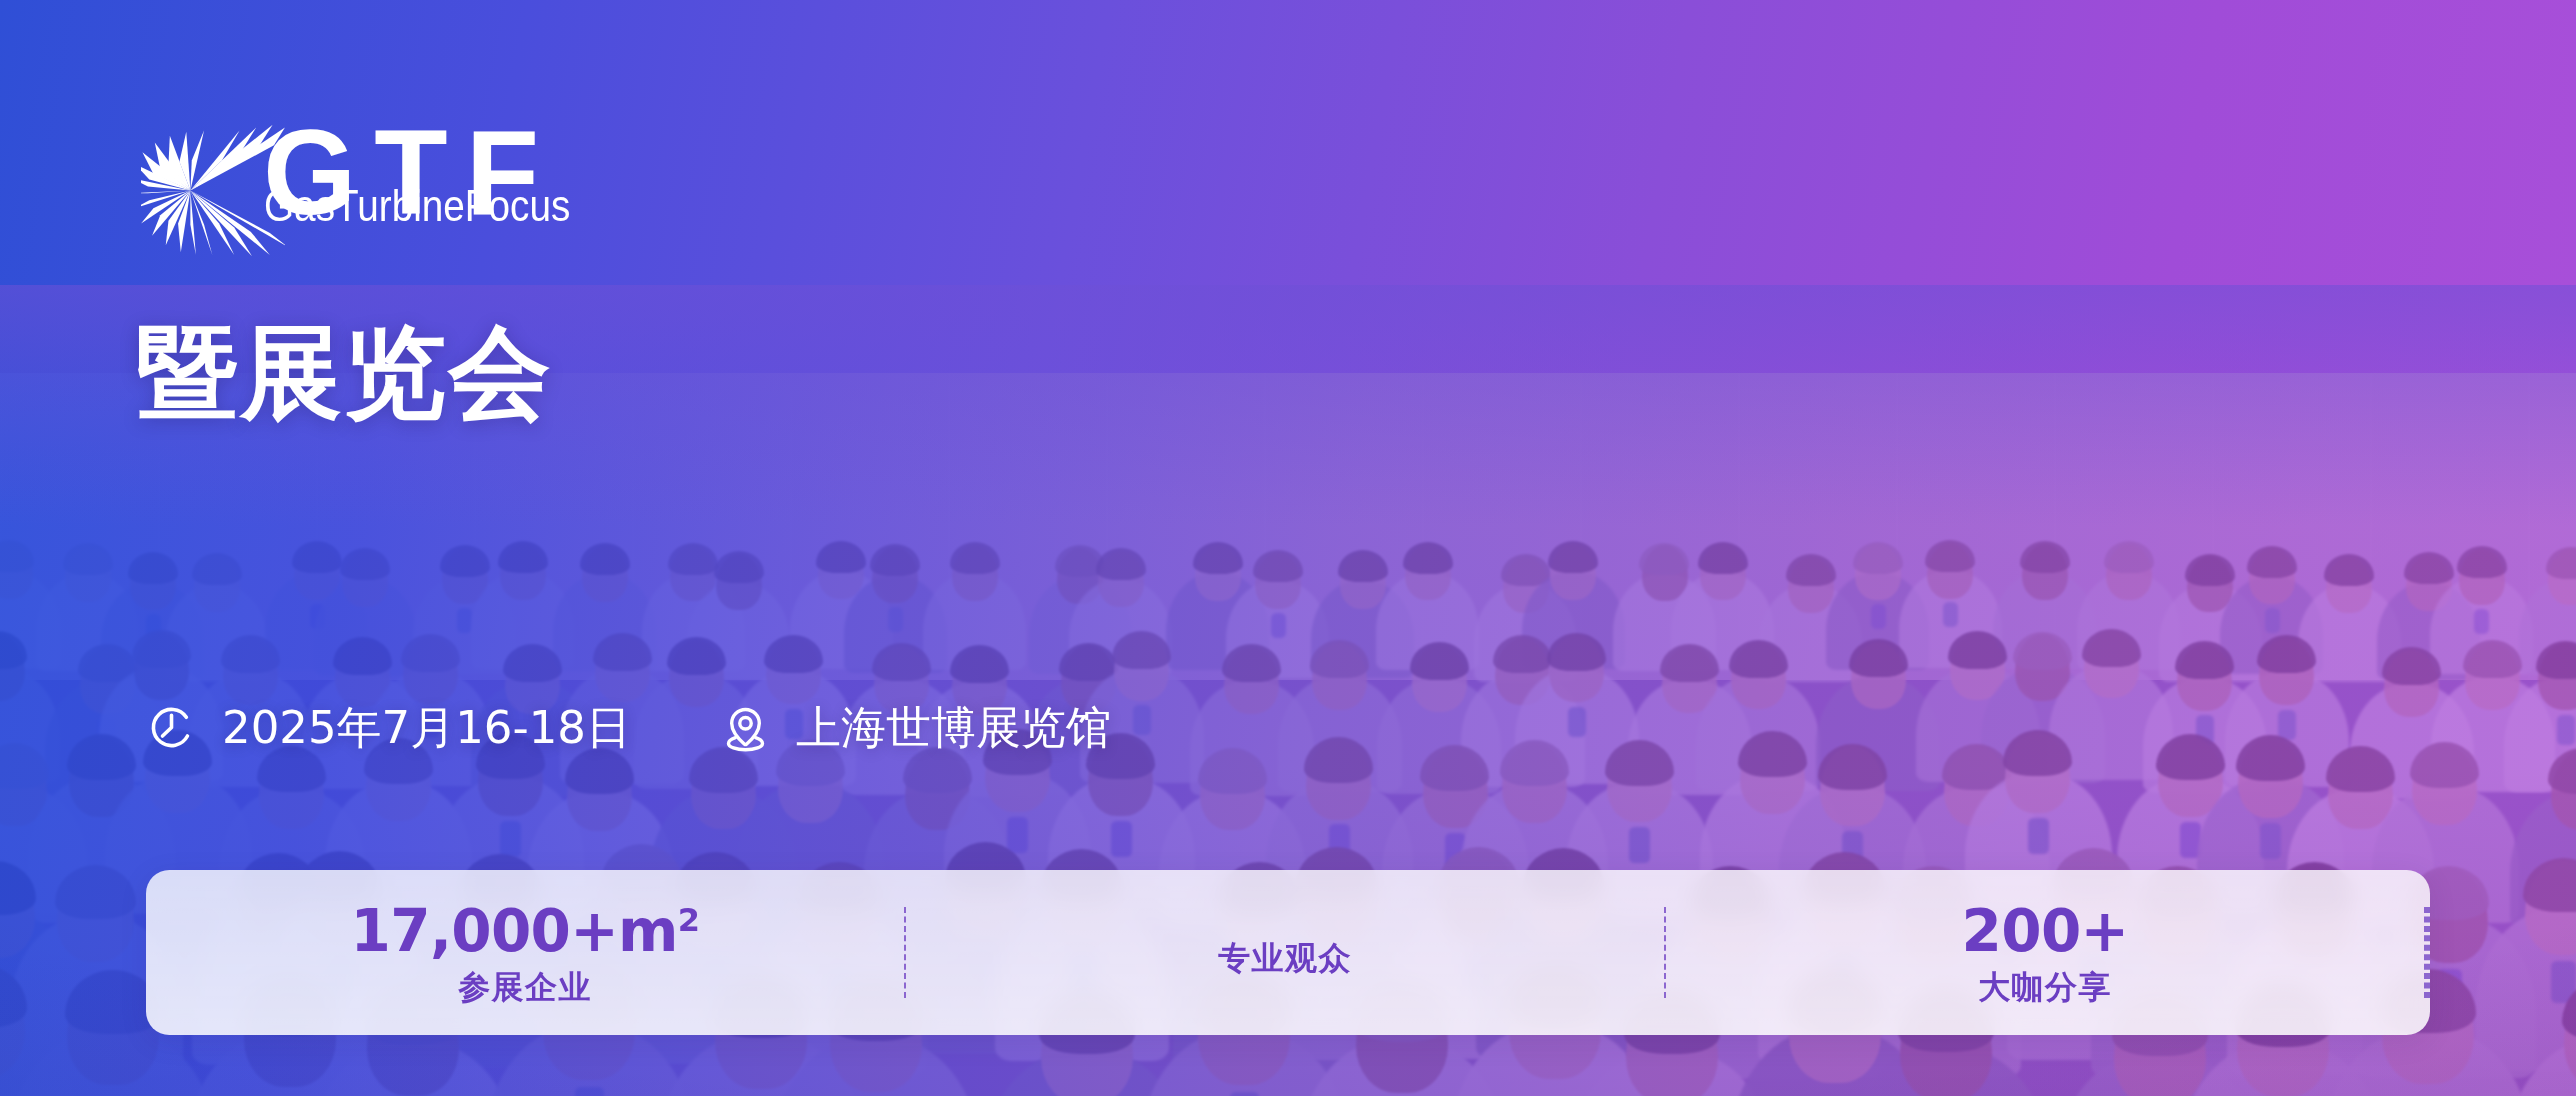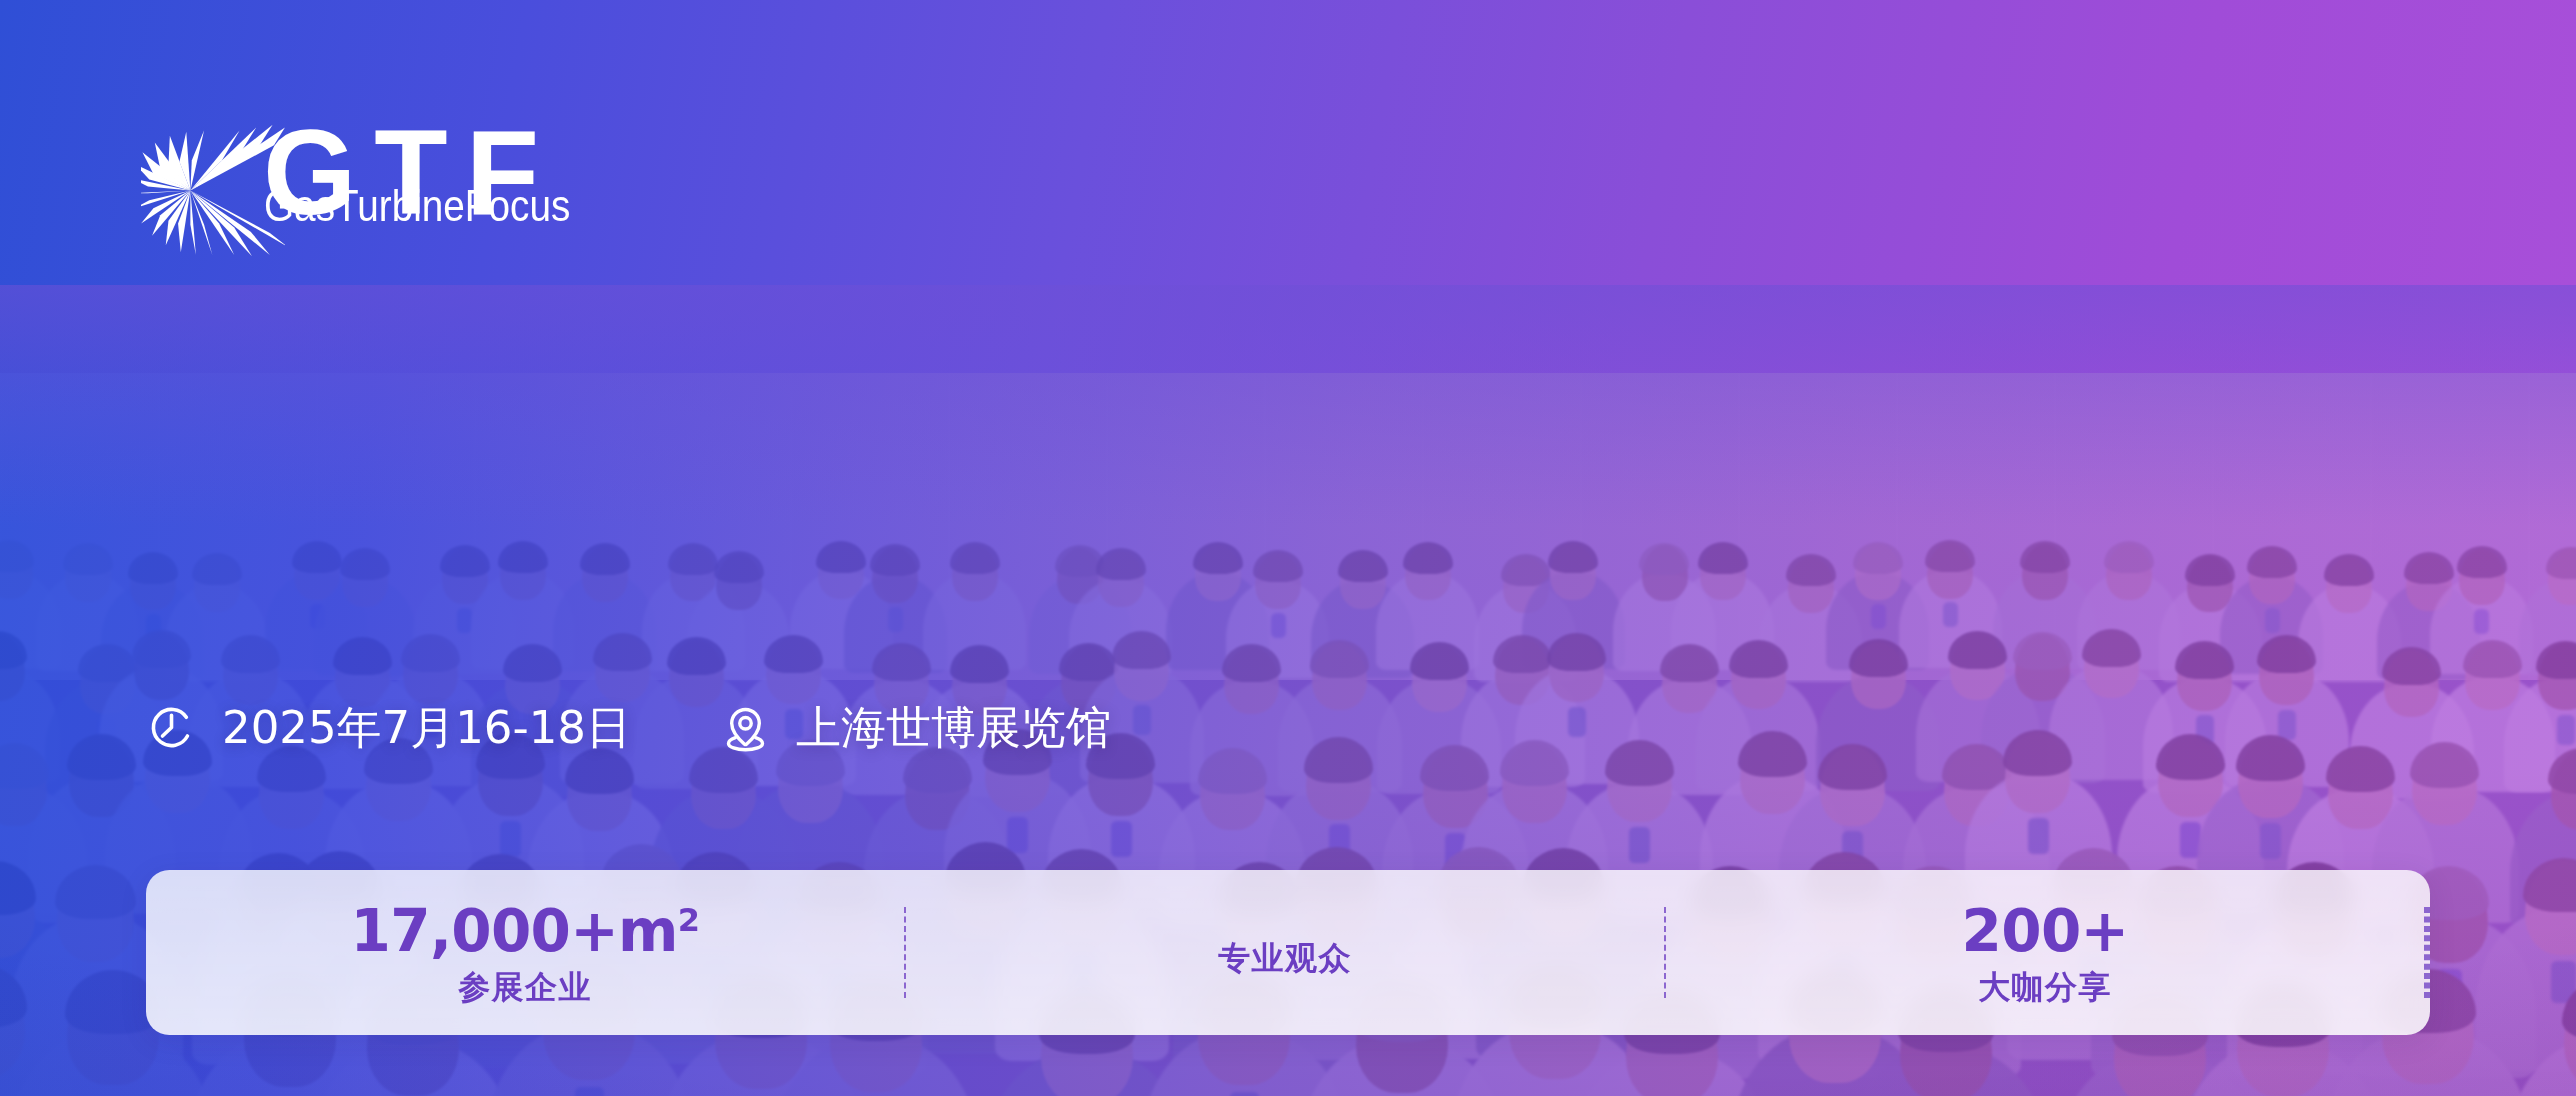--- a/index.html
+++ b/index.html
@@ -651,20 +651,21 @@
         <path d="M0,0 L32,94 L20,50 Z"></path>
       </g>
     </svg>
     <div class="wordmark">
       <div class="gtf">GTF</div>
       <div class="sub">GasTurbineFocus</div>
     </div>
   </div>
 
   <h1 class="headline">
+    <span class="l2">暨展览会</span>
   </h1>
 
   <div class="meta">
 
     <div class="meta-item">
       <svg class="meta-icon" viewBox="0 0 48 48">
         <path d="M41 24a17 17 0 1 1-9.2-15.1" fill="none" stroke="#fff" stroke-width="3.4" stroke-linecap="round" transform="rotate(28 24 24)"></path>
         <path d="M24 12.5 V24 L15.5 32" fill="none" stroke="#fff" stroke-width="3.4" stroke-linecap="round" stroke-linejoin="round"></path>
       </svg>
       <span class="meta-text">2025年7月16-18日</span>

